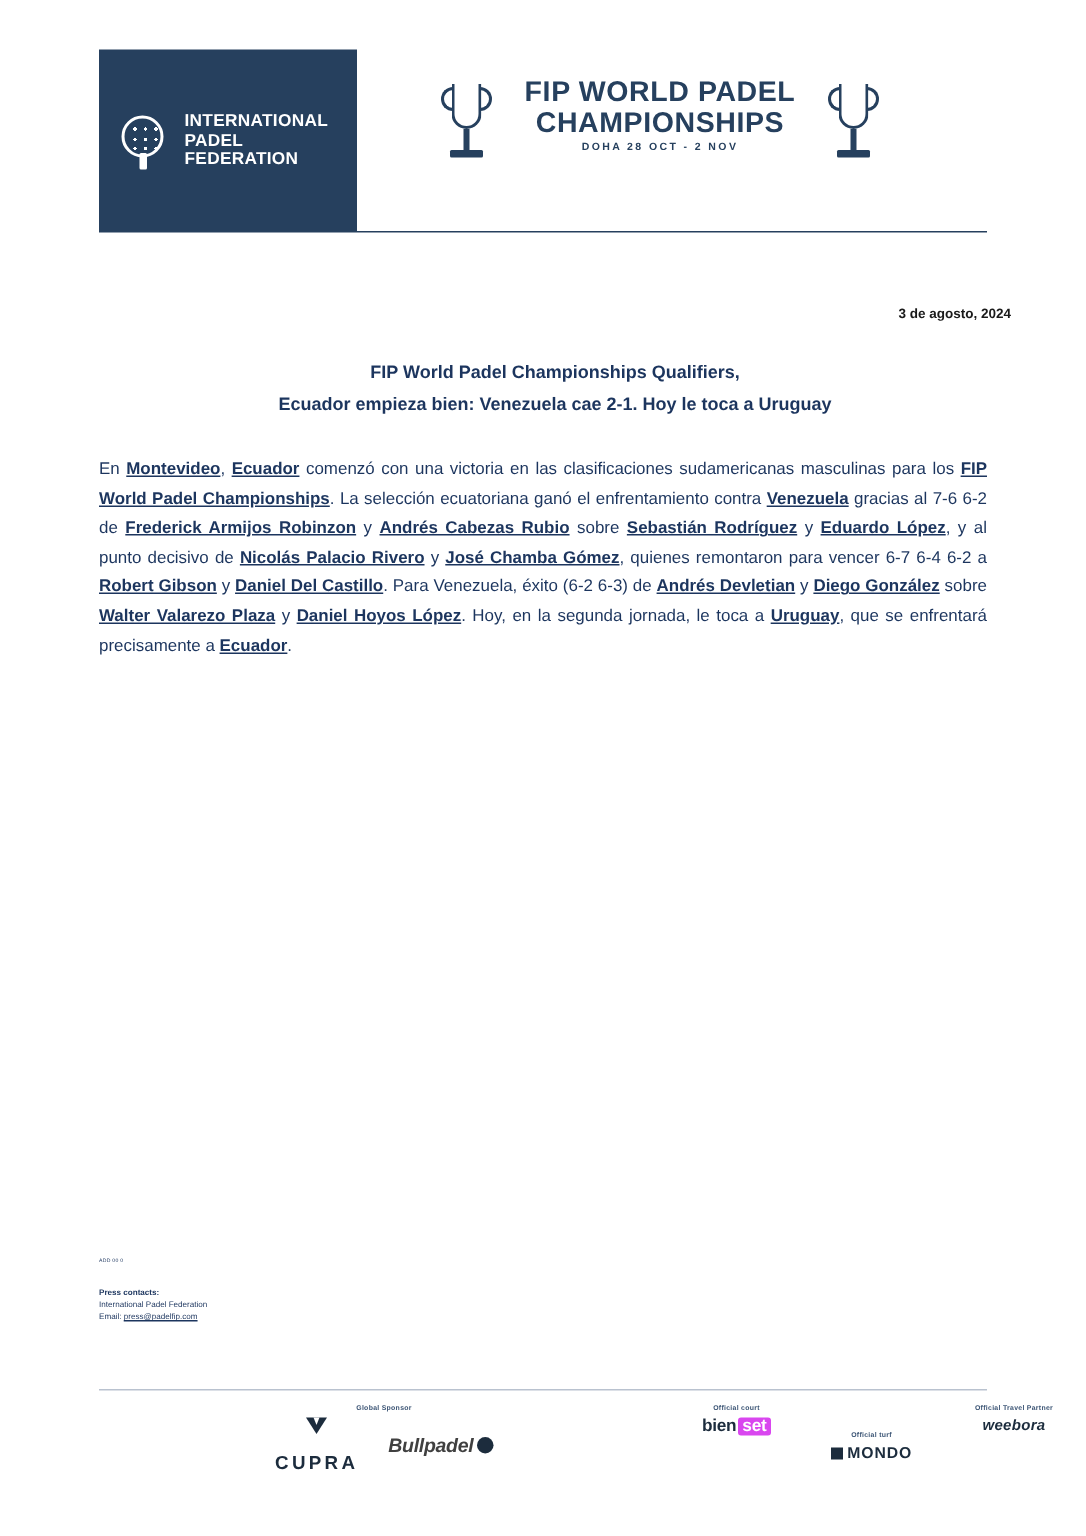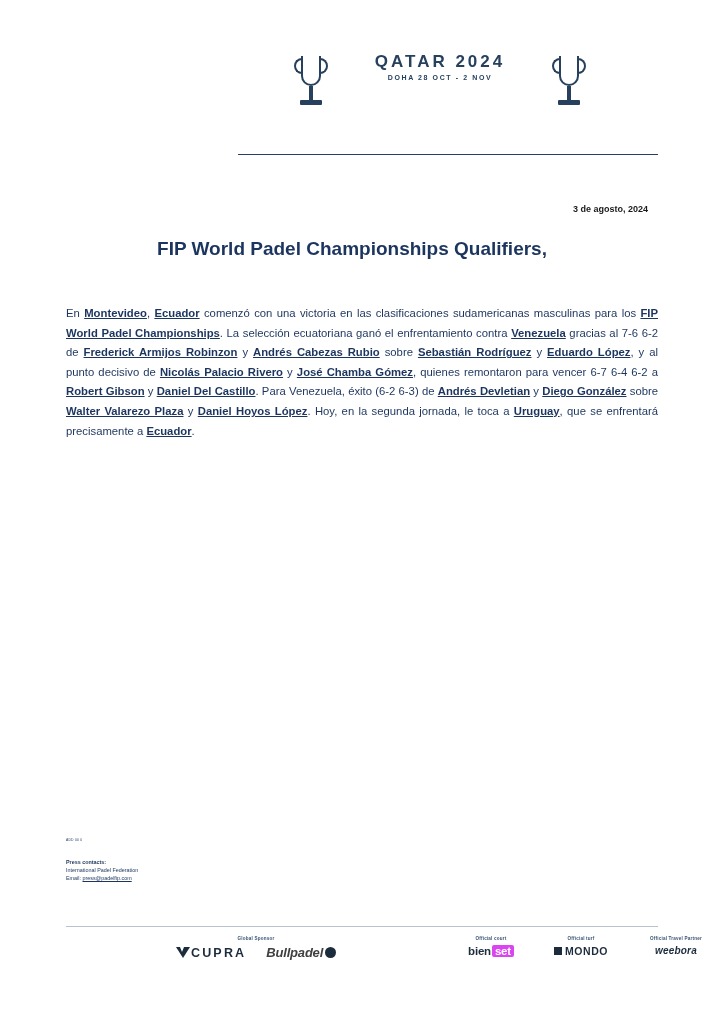--- a/index.html
+++ b/index.html
@@ -167,34 +167,34 @@
     left: 238px;
     top: 154px;
     width: 420px;
     height: 1px;
     background: #26405e;
   }
 
   
   .date {
     position: absolute;
-    right: 76px;
+    right: 50px;
     top: 204px;
     font-size: 9px;
     font-weight: bold;
     color: #1a1a1a;
   }
   .title {
     position: absolute;
-    left: 56px;
+    left: 74px;
     top: 238px;
     width: 592px;
     text-align: center;
     color: #1c355e;
-    font-size: 19px;
+    font-size: 12px;
     font-weight: bold;
     line-height: 21px;
   }
   .body-text {
     position: absolute;
     left: 66px;
     top: 304px;
     width: 592px;
     font-size: 11.3px;
     line-height: 19.6px;
@@ -255,25 +255,26 @@
   }
   .sponsor-row {
     display: flex;
     align-items: center;
     justify-content: center;
     gap: 20px;
   }
   .cupra-logo {
     display: flex;
     align-items: center;
-    gap: 1px;
+    gap: 12px;
     font-size: 12.5px;
     font-weight: bold;
     letter-spacing: 2.2px;
     color: #1c2c3d;
+    flex-direction: column;
   }
   .cupra-mark {
     width: 14px;
     height: 11px;
     position: relative;
   }
   .cupra-mark:before {
     content: "";
     position: absolute;
     left: 0; top: 0;
@@ -346,47 +347,60 @@
     letter-spacing: 0.2px;
   }
 </style>
 </head>
 <body>
 
 <div class="page">
 
   <div class="header">
 
+    <div class="ipf-logo-box">
+      <div class="ipf-mark">
+        <div class="racket"></div>
+        <div class="handle"></div>
+      </div>
+      <div class="ipf-text">
+        <div>INTERNATIONAL</div>
+        <div>PADEL</div>
+        <div>FEDERATION</div>
+      </div>
+    </div>
 
     <div class="champ-logo">
       <div class="trophy left">
         <div class="cup"></div>
           <div class="hl"></div>
           <div class="hr"></div>
         <div class="stem"></div>
           <div class="base"></div>
       </div>
       <div class="trophy right">
         <div class="cup"></div>
           <div class="hl"></div>
           <div class="hr"></div>
         <div class="stem"></div>
           <div class="base"></div>
       </div>
-      <div class="line3">QATAR 2024</div>
+      <div class="line1">FIP WORLD PADEL</div>
+      <div class="line2">CHAMPIONSHIPS</div>
       <div class="line4">DOHA 28 OCT - 2 NOV</div>
     </div>
 
     <div class="header-rule"></div>
   </div>
 
   <div class="date">3 de agosto, 2024</div>
 
   <div class="title">
     <div>FIP World Padel Championships Qualifiers,</div>
+    <div>Ecuador empieza bien: Venezuela cae 2-1. Hoy le toca a Uruguay</div>
   </div>
 
   <div class="body-text">En <b>Montevideo</b>, <b>Ecuador</b> comenzó con una victoria en las clasificaciones sudamericanas masculinas para los <b>FIP World Padel Championships</b>. La selección ecuatoriana ganó el enfrentamiento contra <b>Venezuela</b> gracias al 7-6 6-2 de <b>Frederick Armijos Robinzon</b> y <b>Andrés Cabezas Rubio</b> sobre <b>Sebastián Rodríguez</b> y <b>Eduardo López</b>, y al punto decisivo de <b>Nicolás Palacio Rivero</b> y <b>José Chamba Gómez</b>, quienes remontaron para vencer 6-7 6-4 6-2 a <b>Robert Gibson</b> y <b>Daniel Del Castillo</b>. Para Venezuela, éxito (6-2 6-3) de <b>Andrés Devletian</b> y <b>Diego González</b> sobre <b>Walter Valarezo Plaza</b> y <b>Daniel Hoyos López</b>. Hoy, en la segunda jornada, le toca a <b>Uruguay</b>, que se enfrentará precisamente a <b>Ecuador</b>.</div>
 
   <div class="tiny-code">ADD 00 0</div>
 
   <div class="contacts">
     <div class="label">Press contacts:</div>
     <div>International Padel Federation</div>
     <div>
@@ -411,21 +425,21 @@
 
     <div class="sponsor-group" style="left:380px; top:2px; width:90px;">
       <div class="sponsor-label">Official court</div>
       <div class="sponsor-row">
         <div class="mejorset-logo">
           <span>bien</span><span class="set">set</span>
         </div>
       </div>
     </div>
 
-    <div class="sponsor-group" style="left:470px; top:2px; width:90px;">
+    <div class="sponsor-group" style="left:470px; top:20px; width:90px;">
       <div class="sponsor-label">Official turf</div>
       <div class="sponsor-row">
         <div class="mondo-logo">
           <span class="sq"></span>
           <span>MONDO</span>
         </div>
       </div>
     </div>
 
     <div class="sponsor-group" style="left:555px; top:2px; width:110px;">

